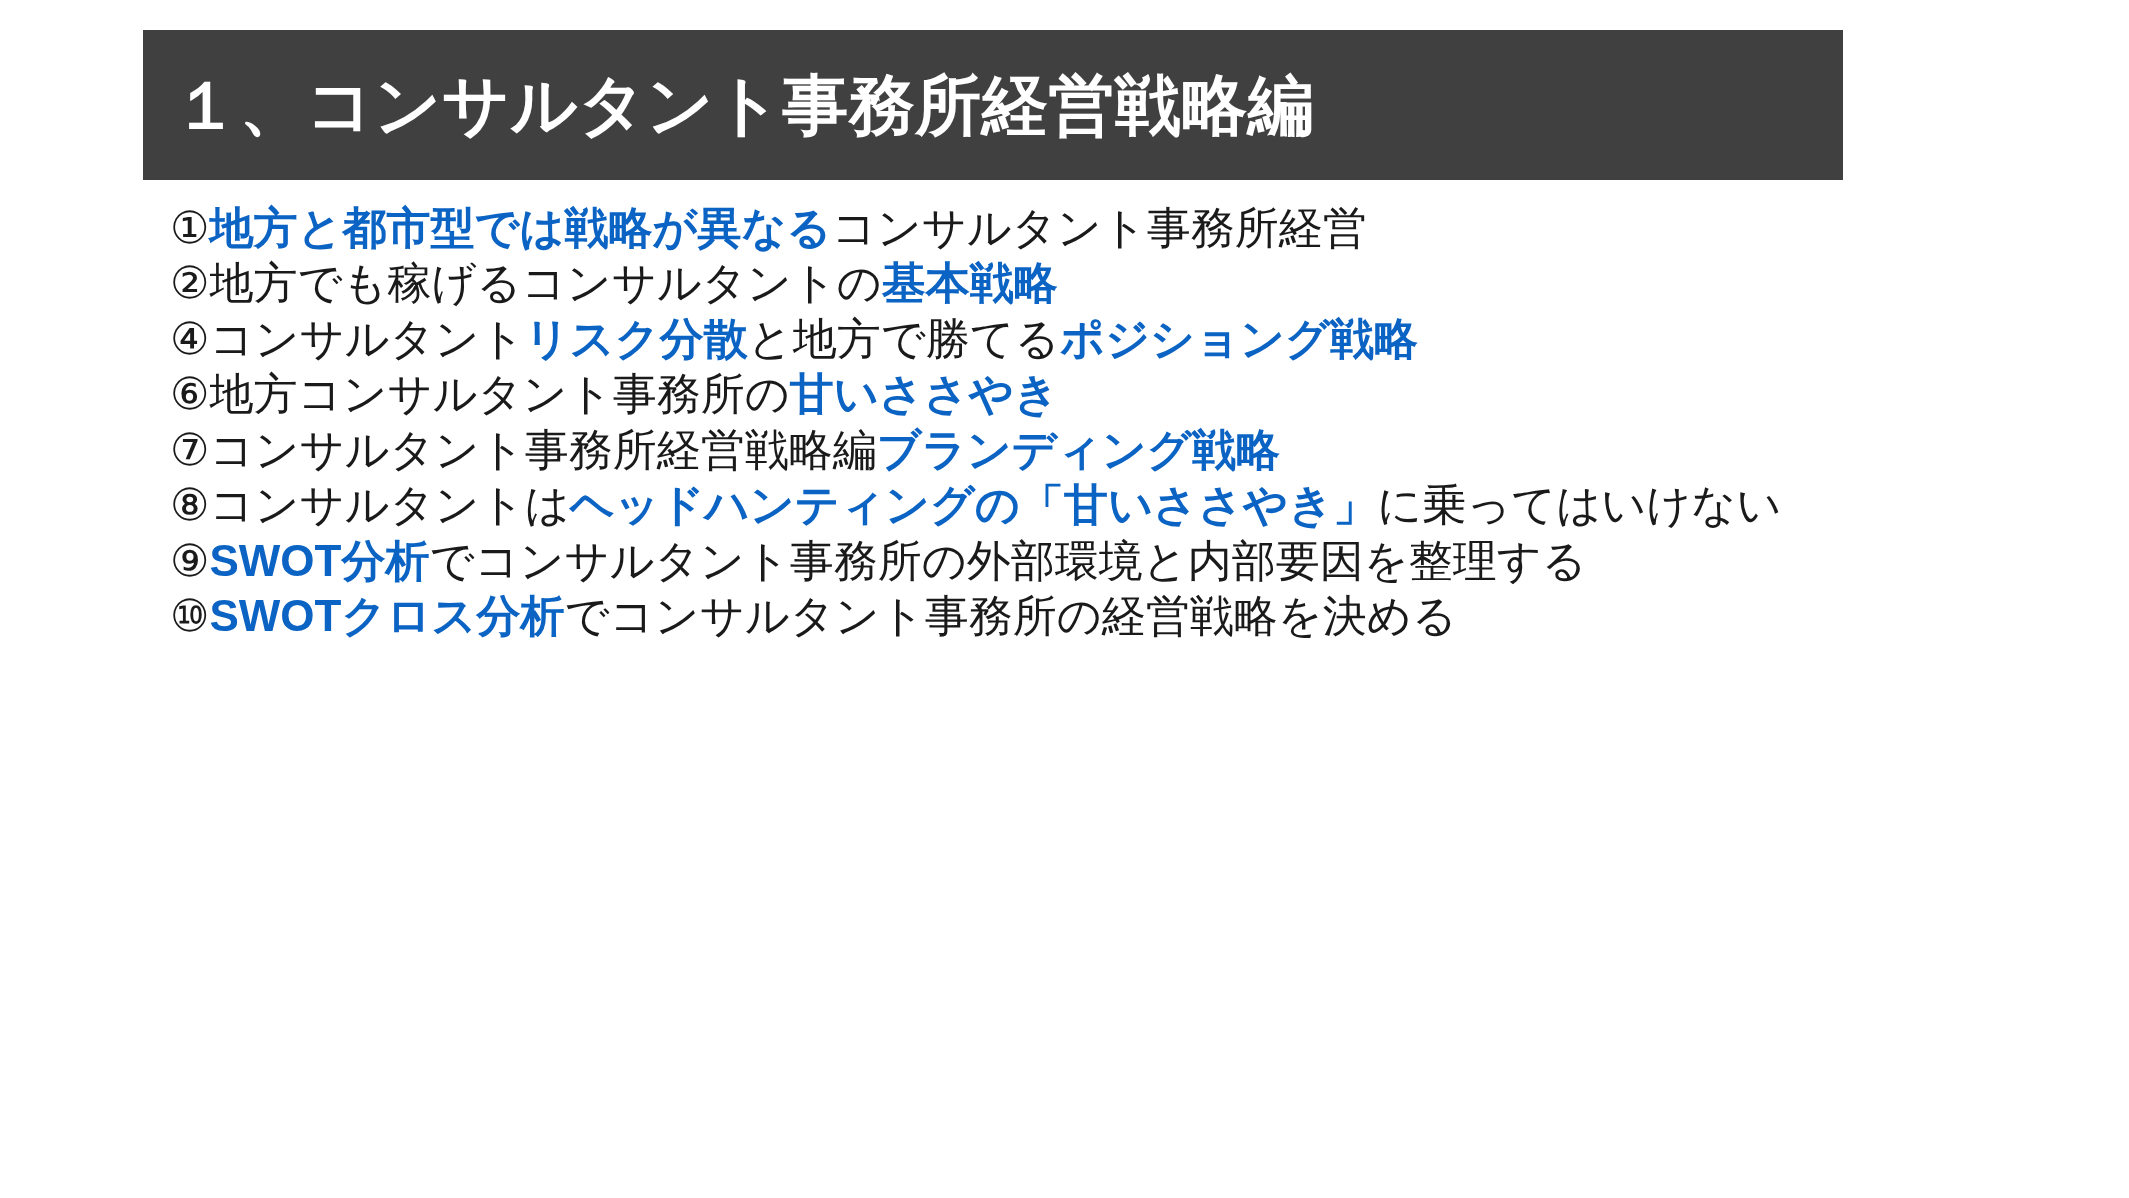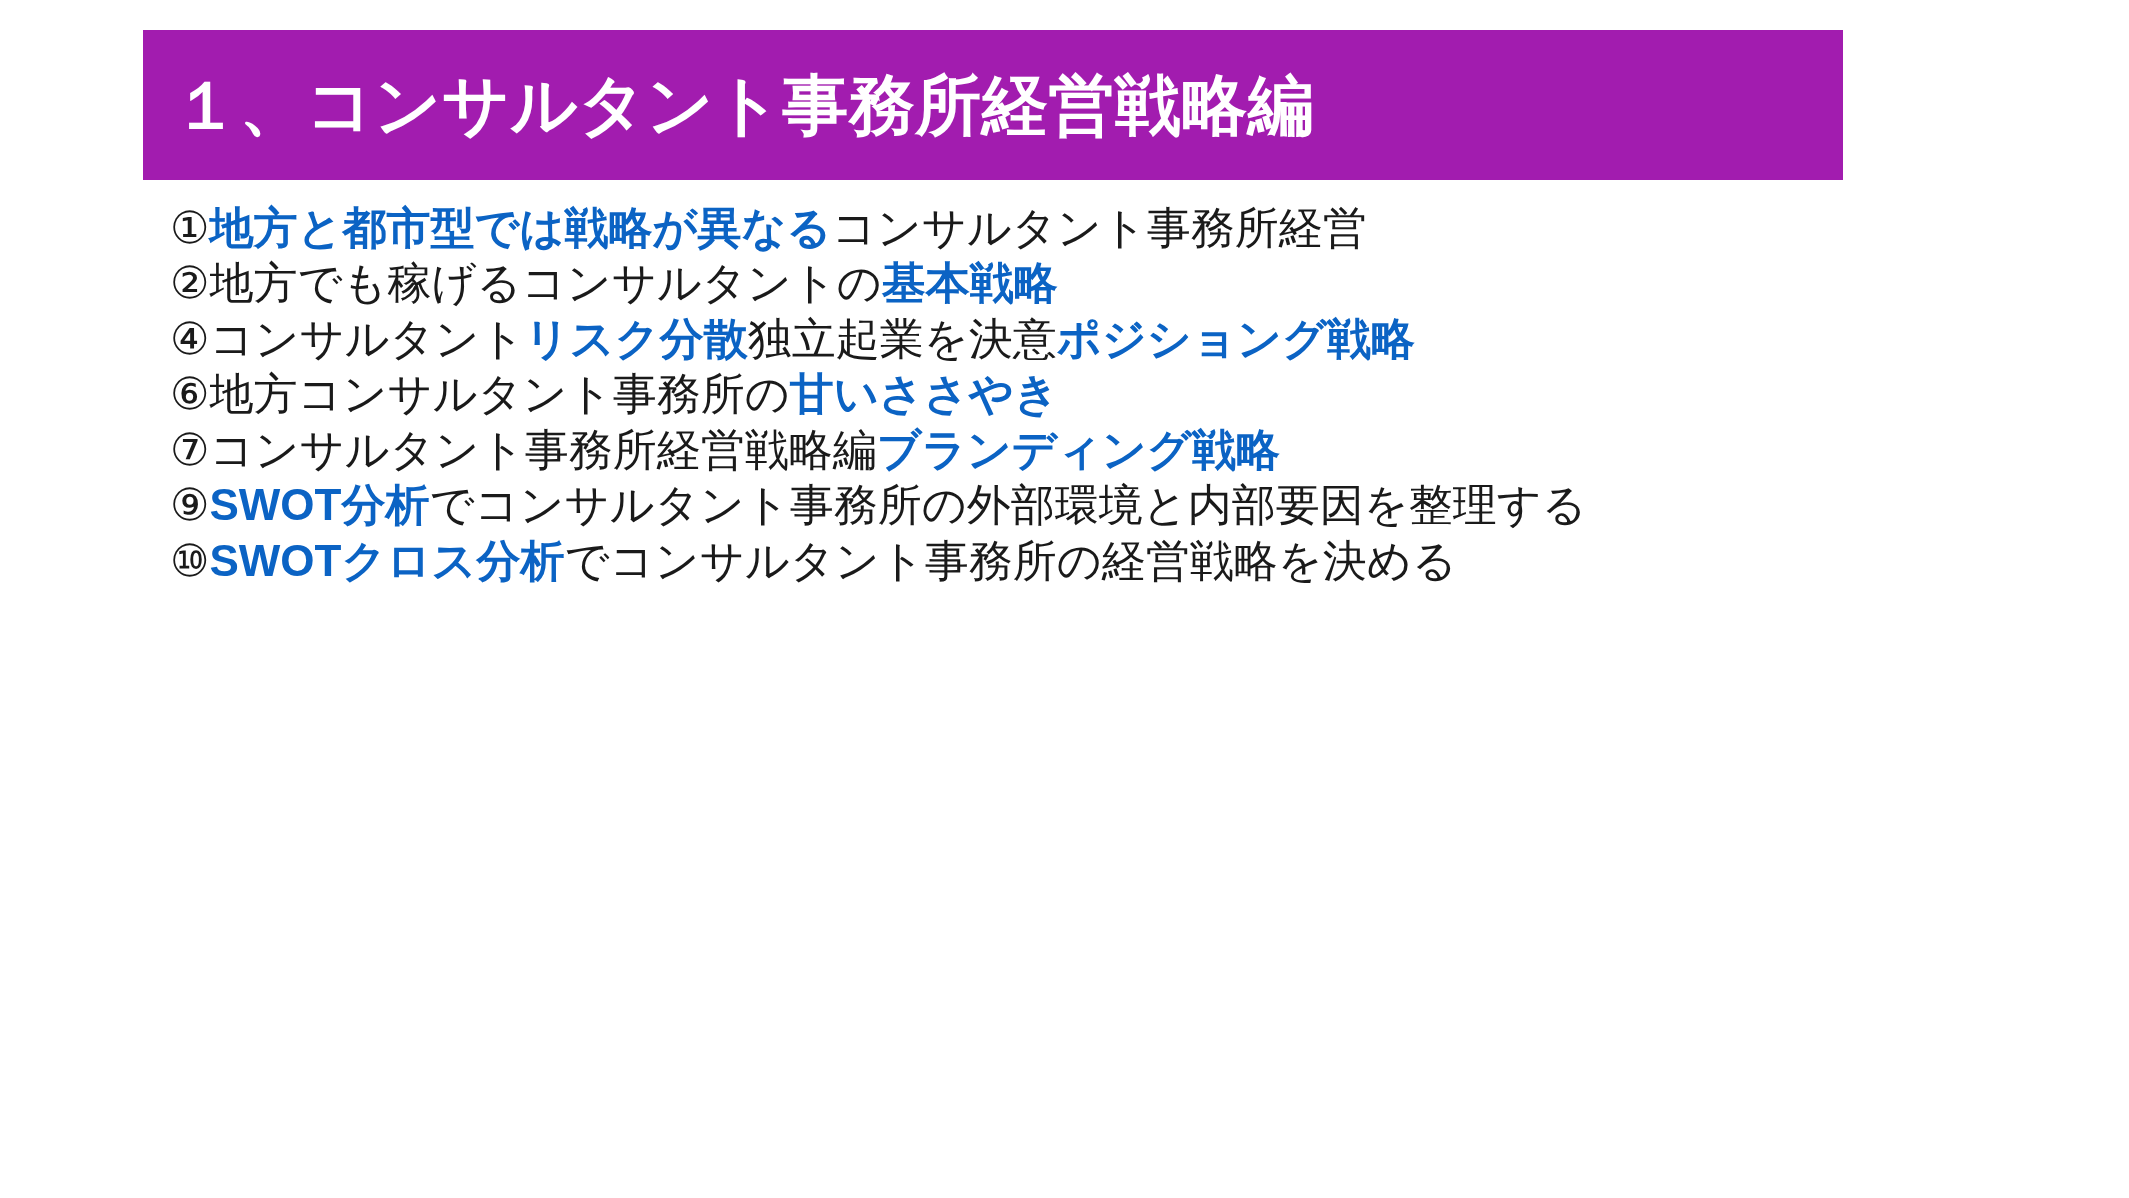--- a/index.html
+++ b/index.html
@@ -20,21 +20,21 @@
     height: 1198px;
     background: #ffffff;
     box-sizing: border-box;
   }
   .title-bar {
     position: absolute;
     left: 143px;
     top: 30px;
     width: 1700px;
     height: 150px;
-    background: #a21caf;
+    background: #404040;
     display: flex;
     align-items: center;
     box-sizing: border-box;
   }
   .title-text {
     color: #ffffff;
     font-size: 66px;
     font-weight: bold;
     letter-spacing: 0.5px;
     padding-left: 30px;
@@ -76,20 +76,21 @@
 
 <div class="slide">
 
   <div class="title-bar">
     <div class="title-text">１、コンサルタント事務所経営戦略編</div>
   </div>
 
   <div class="list">
       <div class="list-item"><span class="marker">①</span><span class="seg hl">地方と都市型では戦略が異なる</span><span class="seg plain">コンサルタント事務所経営</span></div>
       <div class="list-item"><span class="marker">②</span><span class="seg plain">地方でも稼げるコンサルタントの</span><span class="seg hl">基本戦略</span></div>
-      <div class="list-item"><span class="marker">④</span><span class="seg plain">コンサルタント</span><span class="seg hl">リスク分散</span><span class="seg plain">独立起業を決意</span><span class="seg hl">ポジショング戦略</span></div>
+      <div class="list-item"><span class="marker">④</span><span class="seg plain">コンサルタント</span><span class="seg hl">リスク分散</span><span class="seg plain">と地方で勝てる</span><span class="seg hl">ポジショング戦略</span></div>
       <div class="list-item"><span class="marker">⑥</span><span class="seg plain">地方コンサルタント事務所の</span><span class="seg hl">甘いささやき</span></div>
       <div class="list-item"><span class="marker">⑦</span><span class="seg plain">コンサルタント事務所経営戦略編</span><span class="seg hl">ブランディング戦略</span></div>
+      <div class="list-item"><span class="marker">⑧</span><span class="seg plain">コンサルタントは</span><span class="seg hl">ヘッドハンティングの「甘いささやき」</span><span class="seg plain">に乗ってはいけない</span></div>
       <div class="list-item"><span class="marker">⑨</span><span class="seg hl">SWOT分析</span><span class="seg plain">でコンサルタント事務所の外部環境と内部要因を整理する</span></div>
       <div class="list-item"><span class="marker">⑩</span><span class="seg hl">SWOTクロス分析</span><span class="seg plain">でコンサルタント事務所の経営戦略を決める</span></div>
     </div>
 
 </div>
 
 </body></html>

